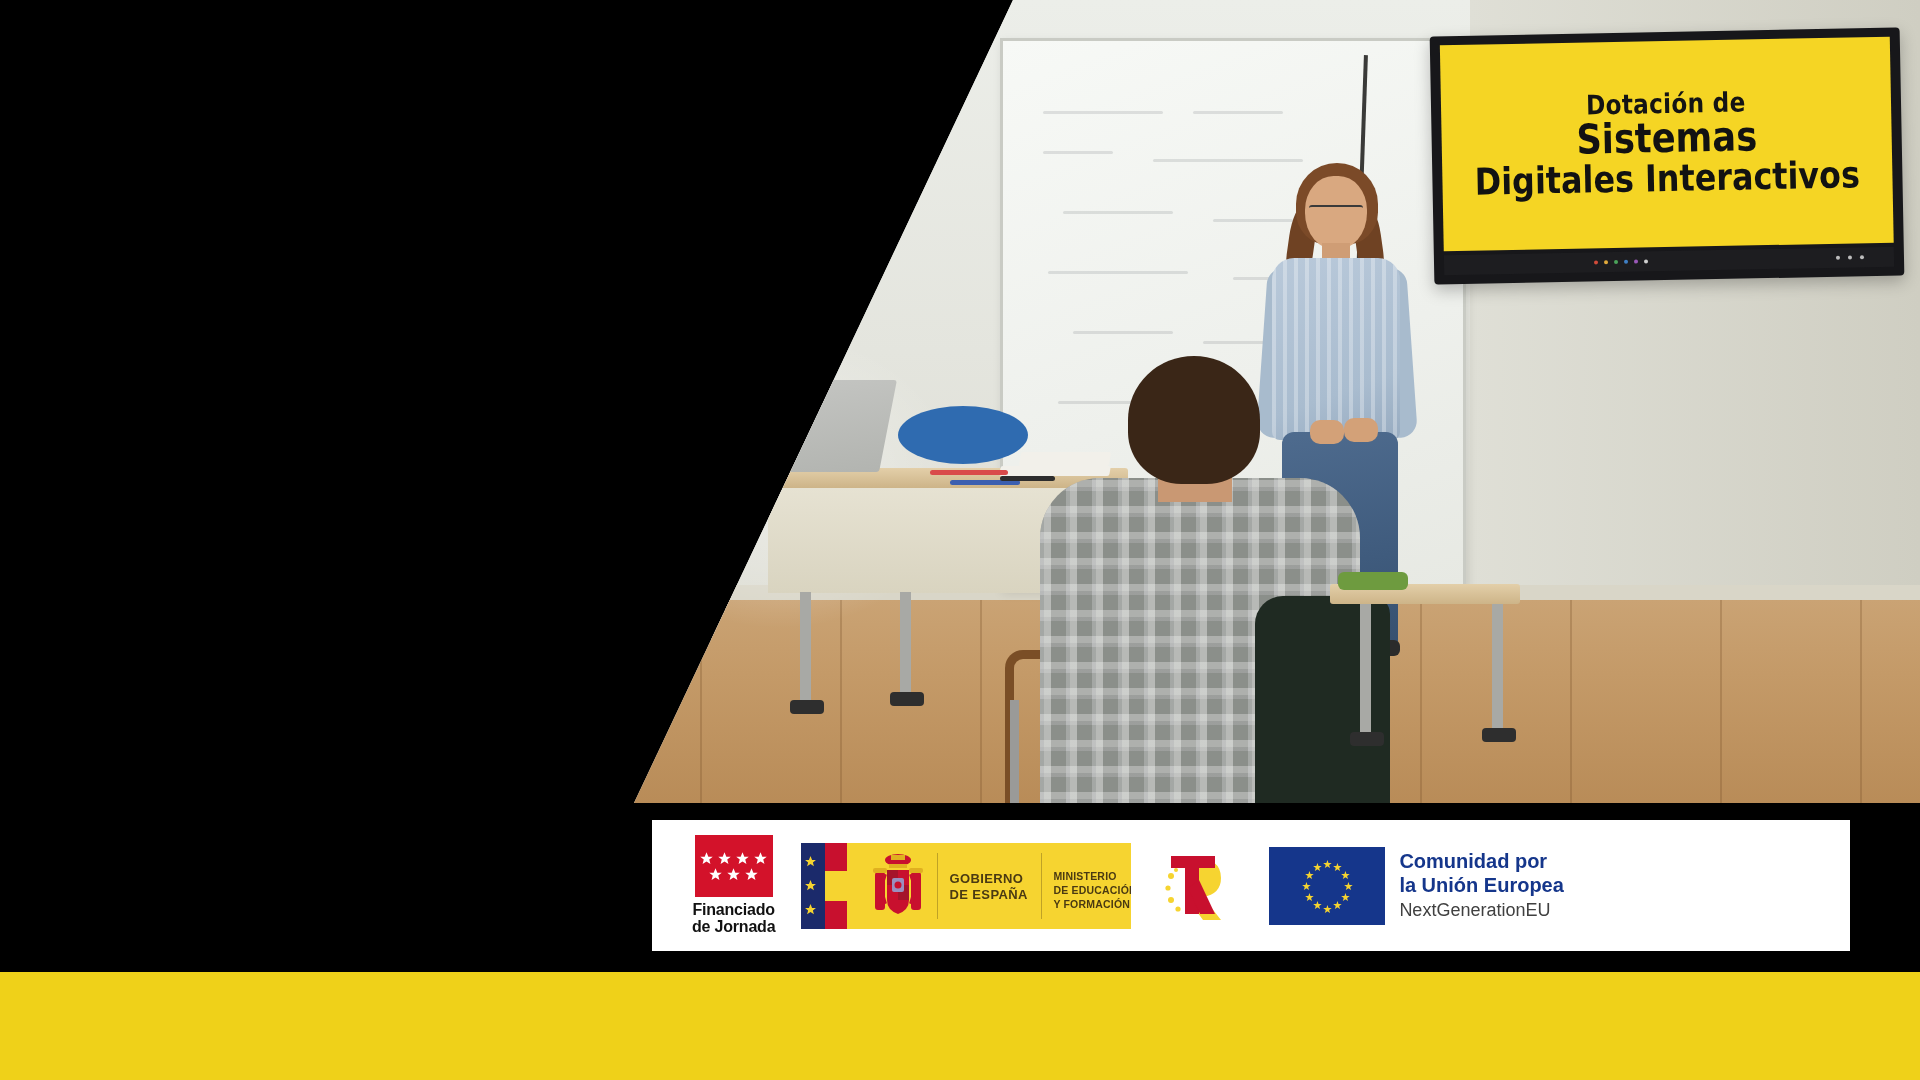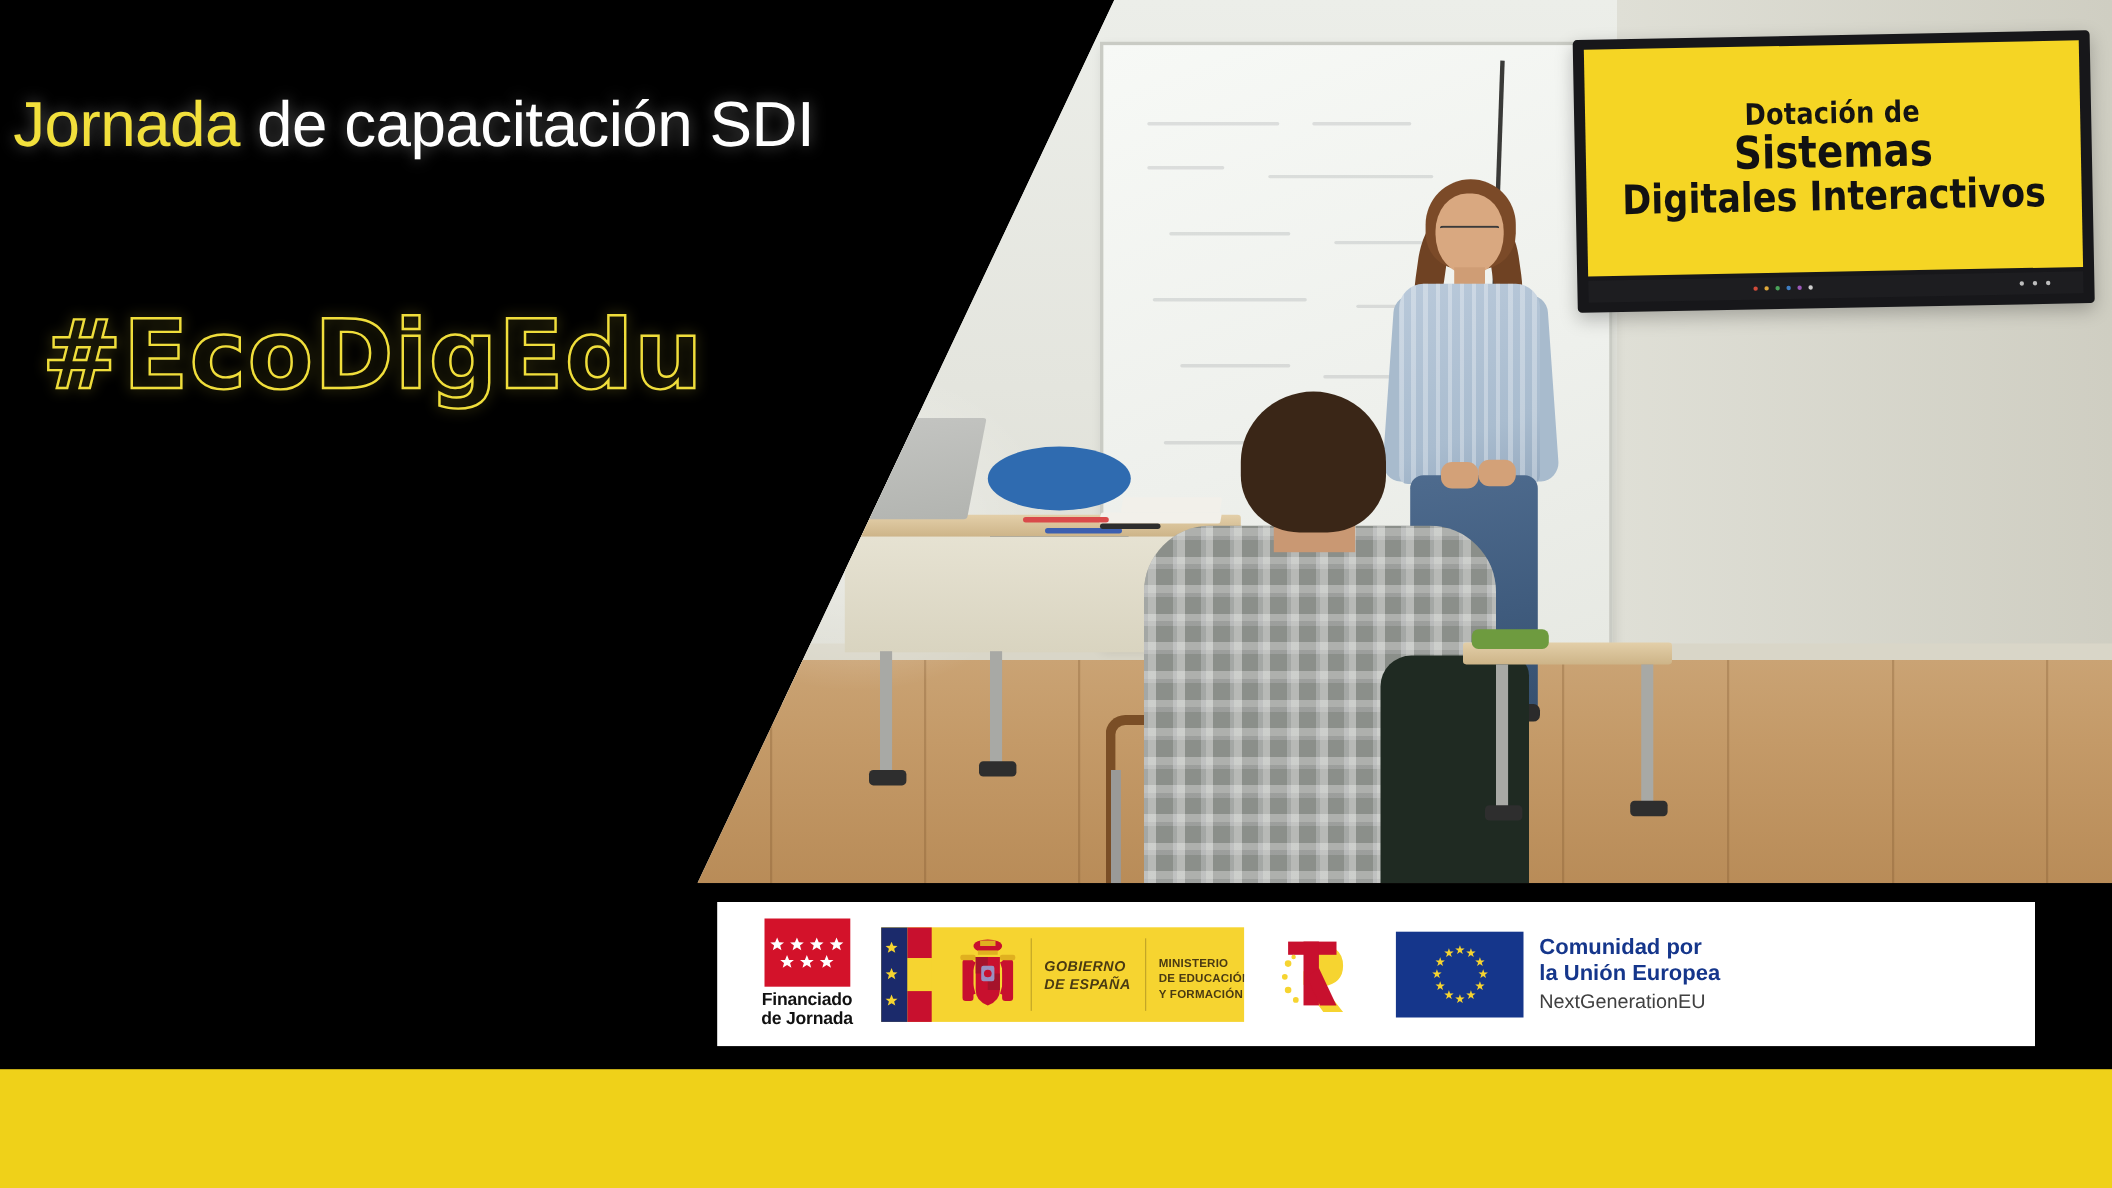--- a/index.html
+++ b/index.html
@@ -436,21 +436,21 @@
   .ge-red2 { position: absolute; left: 24px; top: 58px; width: 22px; height: 28px; background: #c8102e; }
   .ge-yellow-mid { position: absolute; left: 24px; top: 28px; width: 22px; height: 30px; background: #f6d430; }
   .ge-eustars { position: absolute; left: 3px; top: 12px; display: flex; flex-direction: column; gap: 11px; }
   .coat {
     position: absolute; left: 66px; top: 9px;
     width: 62px; height: 68px;
   }
   .ge-text {
     position: absolute; left: 148px; top: 28px;
     font-size: 13px; font-weight: bold; color: #4a3a12;
-    line-height: 1.25; letter-spacing: .4px; font-style: italic;
+    line-height: 1.25; letter-spacing: .4px;
   }
   .ge-sep { position: absolute; left: 136px; top: 10px; width: 1px; height: 66px; background: rgba(90,70,20,.35); }
   .min-text {
     position: absolute; left: 252px; top: 26px;
     font-size: 10.5px; font-weight: bold; color: #4a3a12;
     line-height: 1.35; letter-spacing: .2px; white-space: nowrap;
   }
   .ge-sep2 { position: absolute; left: 240px; top: 10px; width: 1px; height: 66px; background: rgba(90,70,20,.35); }
 
   
@@ -599,26 +599,22 @@
         <div class="desk-top" style="left:1330px; top:584px; width:190px;"></div>
         <div class="desk-leg" style="left:1360px; top:604px; height:132px;"></div>
         <div class="desk-leg" style="left:1492px; top:604px; height:128px;"></div>
         <div class="desk-foot" style="left:1350px; top:732px;"></div>
         <div class="desk-foot" style="left:1482px; top:728px;"></div>
         <div style="position:absolute;left:1338px;top:572px;width:70px;height:18px;background:#6e9b3f;border-radius:6px;"></div>
       </div>
     </div>
   </div>
 
-  <div class="title">
-    <span class="hl">Jornada</span><span class="wt"> de capacitación SDI</span>
-  </div>
-
-
-  <div class="hashtag">#EcoDigEdu</div>
+
+
 
   <div class="logobar">
 
     <div class="logo-cell">
       <div class="cm">
         <div class="cm-flag">
           <div class="cm-stars-row">
             <svg width="15" height="15" viewBox="0 0 24 24">
                 <polygon fill="#fff" points="12,2 14.9,9 22,9.3 16.4,13.7 18.3,20.6 12,16.6 5.7,20.6 7.6,13.7 2,9.3 9.1,9"></polygon>
               </svg>

